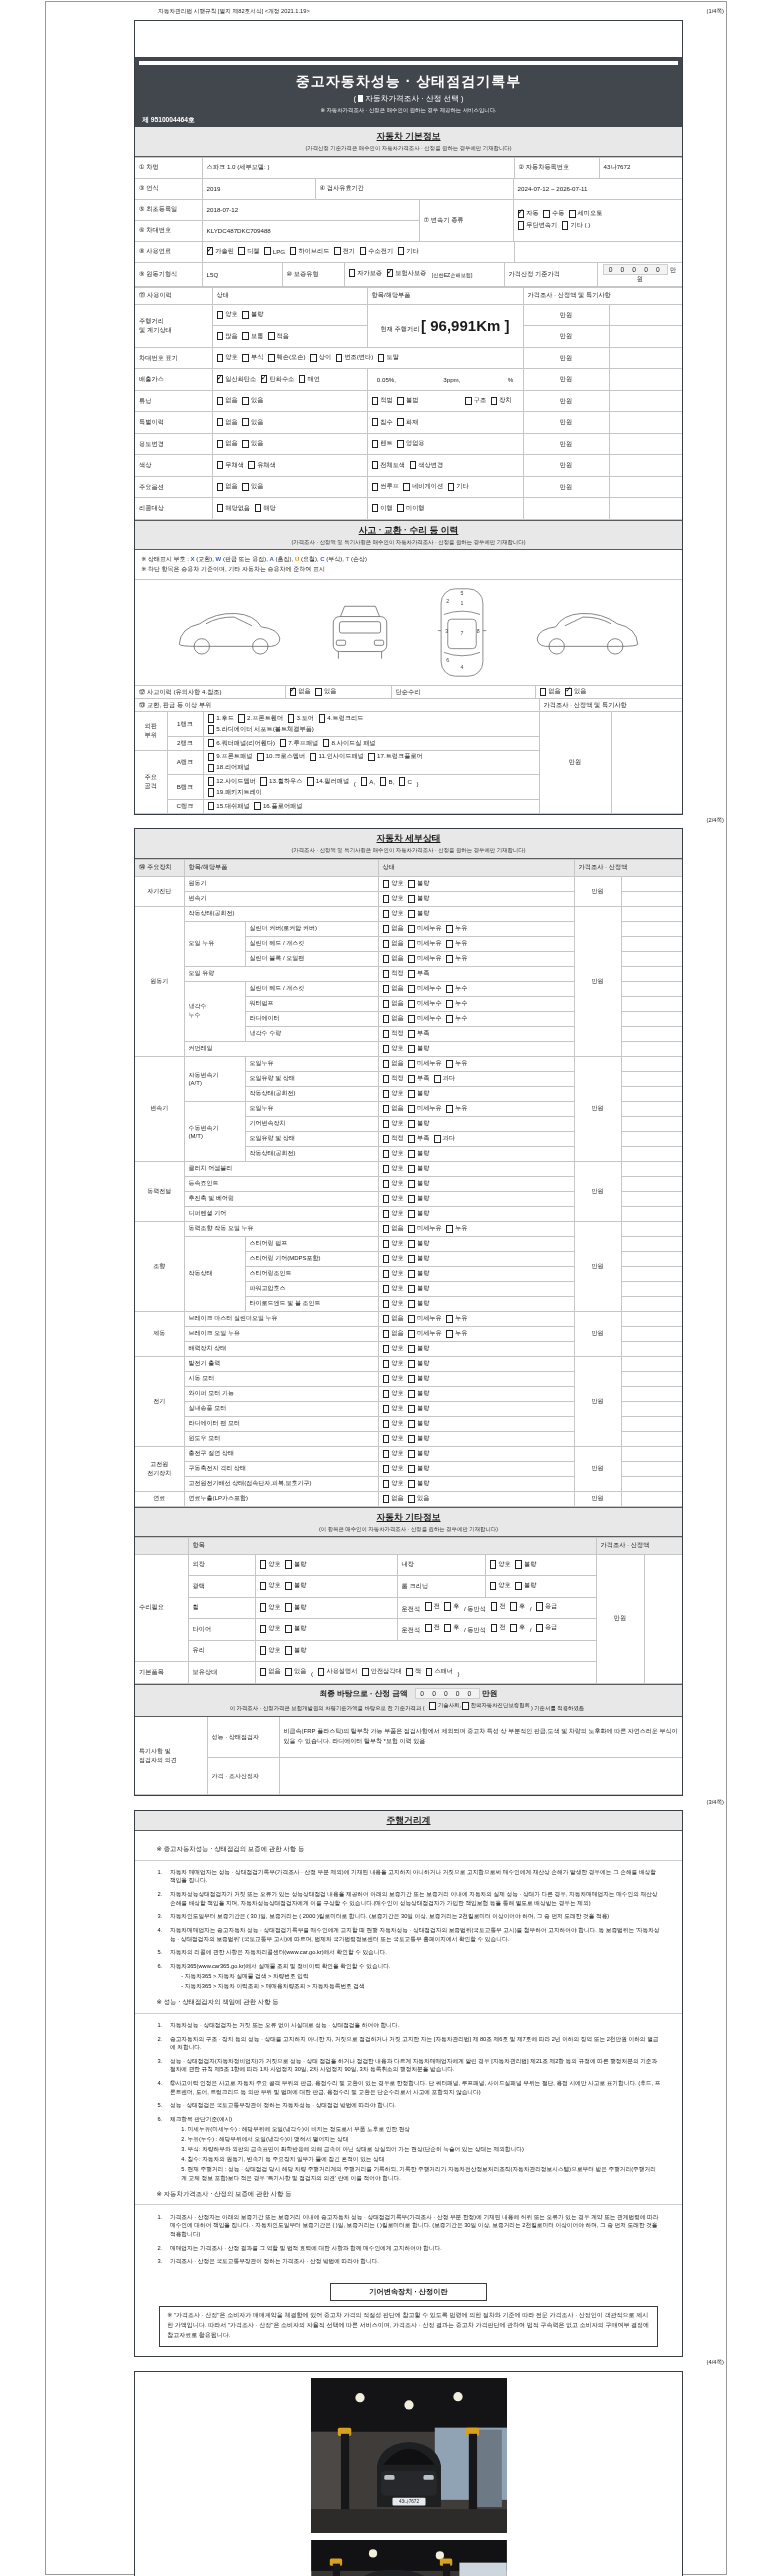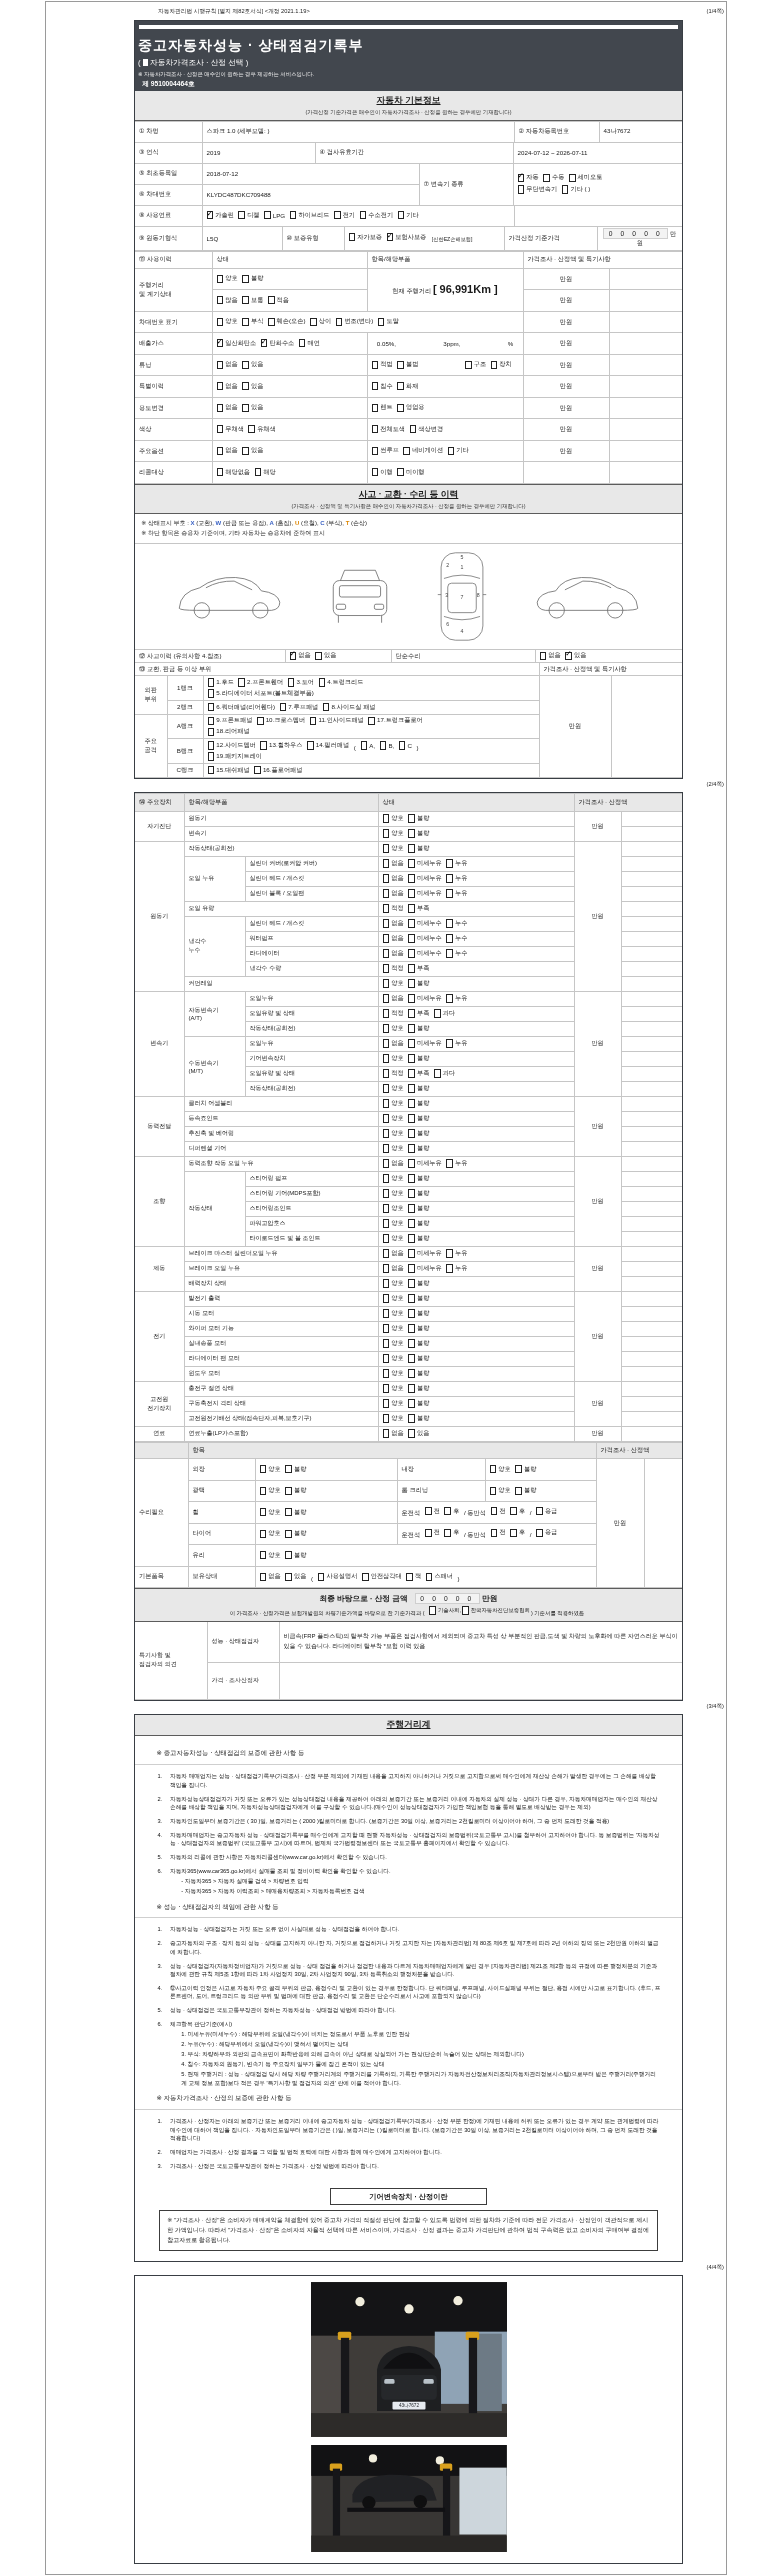--- a/index.html
+++ b/index.html
@@ -5,21 +5,21 @@
   html,body{margin:0;padding:0;background:#ffffff;}
   body{width:773px;height:2576px;position:relative;overflow:hidden;
        font-family:"Liberation Sans","DejaVu Sans",sans-serif;color:#1a1a1a;}
   .frame{position:absolute;left:45px;top:1px;width:680px;height:2572px;border:0.5px solid #9a9a9a;pointer-events:none;}
   .wrap{position:absolute;left:134px;top:6.2px;width:549px;}
   .topline{width:590px;display:flex;justify-content:space-between;font-size:5.7px;color:#222;margin:2.1px 0 4.1px 0;}
   .topline .lft{padding-left:24px;}
   .pgrow{width:590px;text-align:right;font-size:5.7px;color:#222;margin:2.6px 0 3.1px 0;}
   .page{border:1.5px solid #393e44;background:#fff;}
   
-  .darkhead{background:#42474e;color:#fff;position:relative;padding:3.1px 3.1px 13.4px 3.1px;}
+  .darkhead{background:#42474e;color:#fff;position:relative;padding:3.1px 3.1px 13.4px 3.1px;text-align:center;margin-top:36px;}
   .darkhead .stripe{height:3.1px;background:#fff;margin:1px 1px 8.2px 1px;}
   .darkhead .t{font-size:14px;font-weight:bold;letter-spacing:1px;}
   .darkhead .s{font-size:7.7px;margin-top:3.6px;}
   .darkhead .s .sq{display:inline-block;width:5.2px;height:6.7px;background:#fff;margin:0 2.1px;vertical-align:-0.5px;}
   .darkhead .n{font-size:5.4px;margin-top:2.6px;color:#eee;}
   .darkhead .no{position:absolute;left:7.2px;bottom:2.6px;font-size:6.7px;font-weight:bold;}
   
   .sechead{background:#e8e8e8;text-align:center;padding:4.1px 0 3.6px 0;border-top:1px solid #5c5c5c;border-bottom:1px solid #5c5c5c;}
   .sechead.first{border-top:none;}
   .sechead .t{font-size:8.8px;font-weight:bold;text-decoration:underline;}
@@ -34,21 +34,21 @@
   .cbi{display:inline-flex;align-items:center;margin-right:4.6px;white-space:nowrap;}
   .cbx{display:inline-block;width:4.6px;height:6.2px;border:1px solid #232323;margin-right:2.1px;position:relative;background:#fff;flex:0 0 auto;}
   .cbx.ck::after{content:"\2713";position:absolute;left:-1px;top:-3.6px;font-size:7.7px;font-weight:bold;color:#000;}
   .cbl{font-size:6.2px;}
   .smallnote{font-size:5.2px;color:#222;margin-left:1px;}
   .digits{display:inline-block;background:#f3f3f3;border:0.5px solid #cfcfcf;padding:1px 4.6px;letter-spacing:3.1px;font-size:6.7px;}
   .manw{text-align:center;}
   #summary-tbl td{height:17.5px;}
   #summary-tbl th{height:13.4px;background:#fff;}
   .mileval{font-size:6.2px;}
-  .mileval b{font-size:11px;}
+  .mileval b{font-size:15px;}
   .exv{display:flex;justify-content:space-between;padding:0 5.2px;}
   .c2r{float:right;margin-right:2.1px;}
   .accnotes{font-size:6px;padding:4.1px 6.2px;border-bottom:0.5px solid #c6c6c6;line-height:1.7;}
   .diagrow{display:flex;justify-content:space-evenly;align-items:center;height:101px;border-bottom:0.5px solid #c6c6c6;padding:2.1px 0;}
   .diagrow svg{stroke:#6a6a6a;fill:none;stroke-width:1.6;}
   .diagrow text{stroke:none;fill:#444;font-size:11px;}
   #detail-tbl td{height:12px;padding:1px 4.1px;font-size:6px;}
   #detail-tbl th{height:13.4px;background:#e8e8e8;font-weight:normal;}
   #other-tbl td{height:17.5px;}
   #other-tbl th{height:12.4px;background:#e8e8e8;}
@@ -648,20 +648,24 @@
                 </span></div>
             </td>
           </tr>
         </tbody>
     </table>
   </section>
 
   <div class="pgrow">(2/4쪽)</div>
 
   <section class="page">
+    <div class="sechead first">
+      <div class="t">자동차 세부상태</div>
+      <div class="s">(가격조사 · 산정액 및 특기사항은 매수인이 자동차가격조사 · 산정을 원하는 경우에만 기재합니다)</div>
+    </div>
     <table id="detail-tbl">
       <colgroup>
           <col style="width:49px">
           <col style="width:61px">
           <col style="width:133px">
           <col style="width:196px">
           <col style="width:47px">
           <col>
         </colgroup>
       <thead>
@@ -1197,20 +1201,24 @@
               </span><span class="cbi">
                 <span class="cbx"></span>
                 <span class="cbl">있음</span>
               </span></td>
             <td class="manw" rowspan="1">만원</td>
             <td></td>
           </tr>
         </tbody>
     </table>
 
+    <div class="sechead">
+      <div class="t">자동차 기타정보</div>
+      <div class="s">(이 항목은 매수인이 자동차가격조사 · 산정을 원하는 경우에만 기재합니다)</div>
+    </div>
     <table id="other-tbl">
       <colgroup>
           <col style="width:53px">
           <col style="width:67px">
           <col style="width:142px">
           <col style="width:88px">
           <col style="width:111px">
           <col style="width:48px">
           <col>
         </colgroup>

